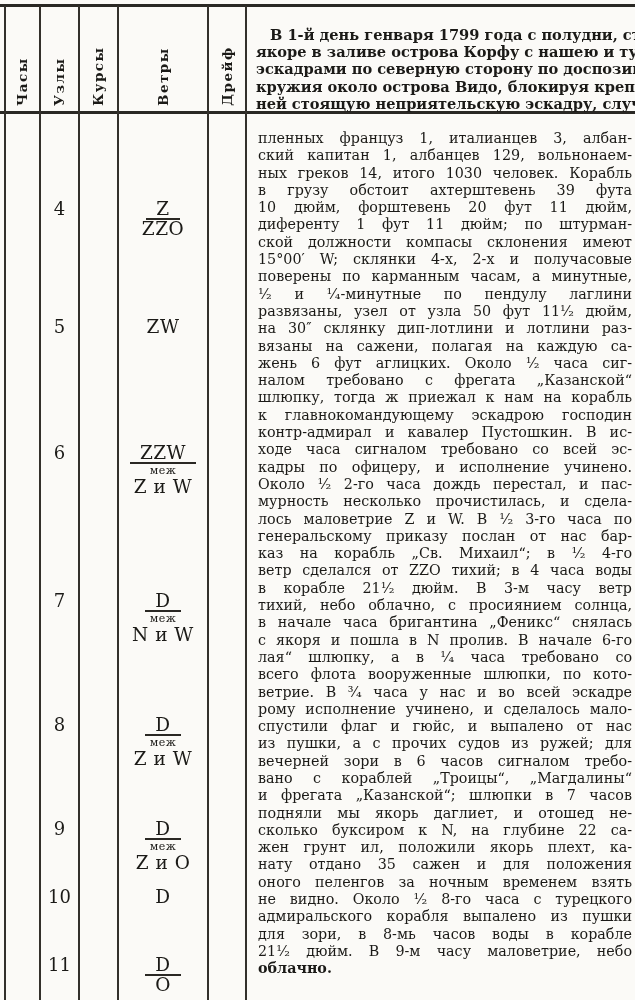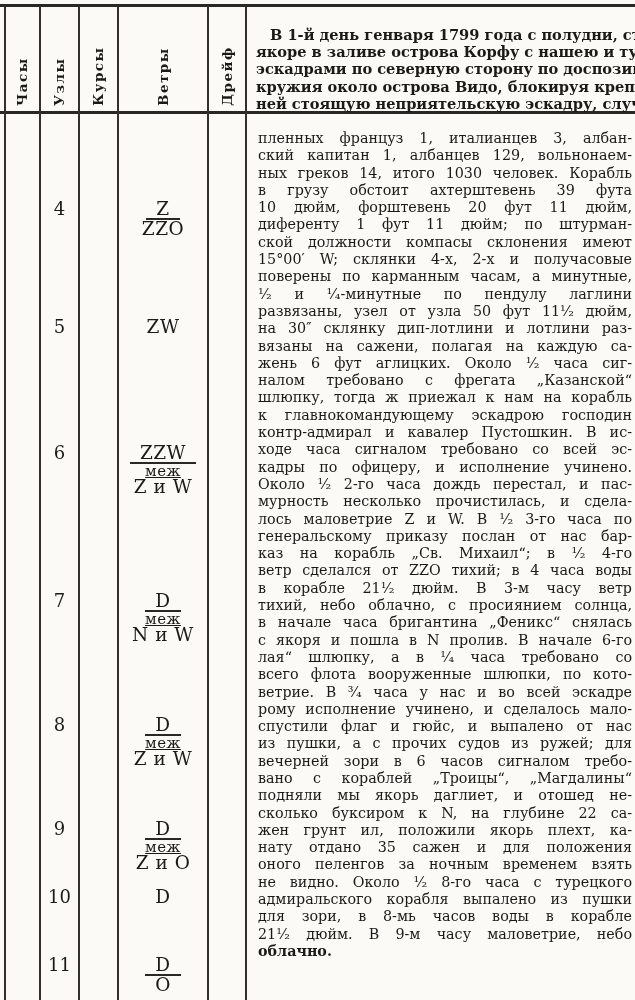--- a/index.html
+++ b/index.html
@@ -32,21 +32,21 @@
   
   .journal{position:absolute;left:258px;top:130px;width:374px;font-size:14.3px;}
   .jline{white-space:nowrap;line-height:17.3px;height:17.3px;text-align:justify;text-align-last:justify;}
   .jline.last{text-align:right;text-align-last:left;font-weight:bold;}
   
   .trow{position:absolute;left:0;width:246px;}
   .hour-cell{position:absolute;left:40px;width:39px;text-align:center;font-size:18px;line-height:18px;}
   .wind-cell{position:absolute;left:118px;width:90px;display:flex;flex-direction:column;align-items:center;}
   .wline{font-size:18.5px;line-height:18px;letter-spacing:0.5px;}
   .wline.over{border-bottom:2px solid #2a2824;padding:0 10px;}
-  .wline.small{font-size:15px;line-height:14px;letter-spacing:0.5px;text-decoration:underline;}
+  .wline.small{font-size:11px;line-height:14px;letter-spacing:0.5px;}
 </style>
 </head>
 <body>
 
 <div class="page">
 
   <div class="hrule top"></div>
   <div class="hrule header"></div>
 
   <div class="vline" style="left:4px;"></div>
@@ -173,20 +173,21 @@
       <div class="jline">в начале часа бригантина „Феникс“ снялась</div>
       <div class="jline">с якоря и пошла в N пролив. В начале 6-го</div>
       <div class="jline">лая“ шлюпку, а в ¹⁄₄ часа требовано со</div>
       <div class="jline">всего флота вооруженные шлюпки, по кото-</div>
       <div class="jline">ветрие. В ³⁄₄ часа у нас и во всей эскадре</div>
       <div class="jline">рому исполнение учинено, и сделалось мало-</div>
       <div class="jline">спустили флаг и гюйс, и выпалено от нас</div>
       <div class="jline">из пушки, а с прочих судов из ружей; для</div>
       <div class="jline">вечерней зори в 6 часов сигналом требо-</div>
       <div class="jline">вано с кораблей „Троицы“, „Магдалины“</div>
+      <div class="jline">и фрегата „Казанской“; шлюпки в 7 часов</div>
       <div class="jline">подняли мы якорь даглиет, и отошед не-</div>
       <div class="jline">сколько буксиром к N, на глубине 22 са-</div>
       <div class="jline">жен грунт ил, положили якорь плехт, ка-</div>
       <div class="jline">нату отдано 35 сажен и для положения</div>
       <div class="jline">оного пеленгов за ночным временем взять</div>
       <div class="jline">не видно. Около ¹⁄₂ 8-го часа с турецкого</div>
       <div class="jline">адмиральского корабля выпалено из пушки</div>
       <div class="jline">для зори, в 8-мь часов воды в корабле</div>
       <div class="jline">21¹⁄₂ дюйм. В 9-м часу маловетрие, небо</div>
       <div class="jline last">облачно.</div>

